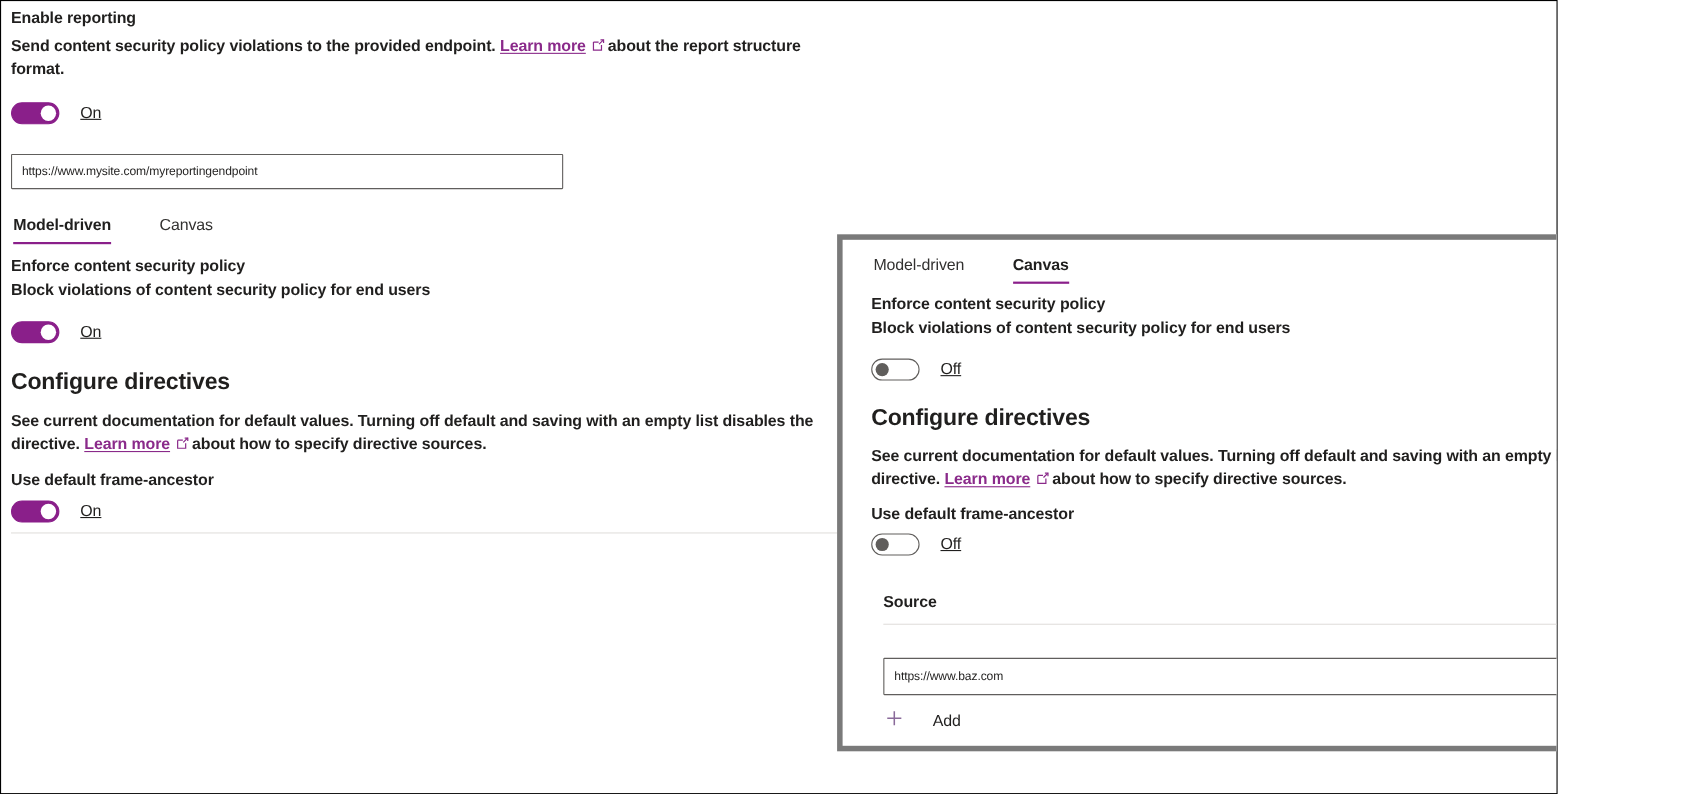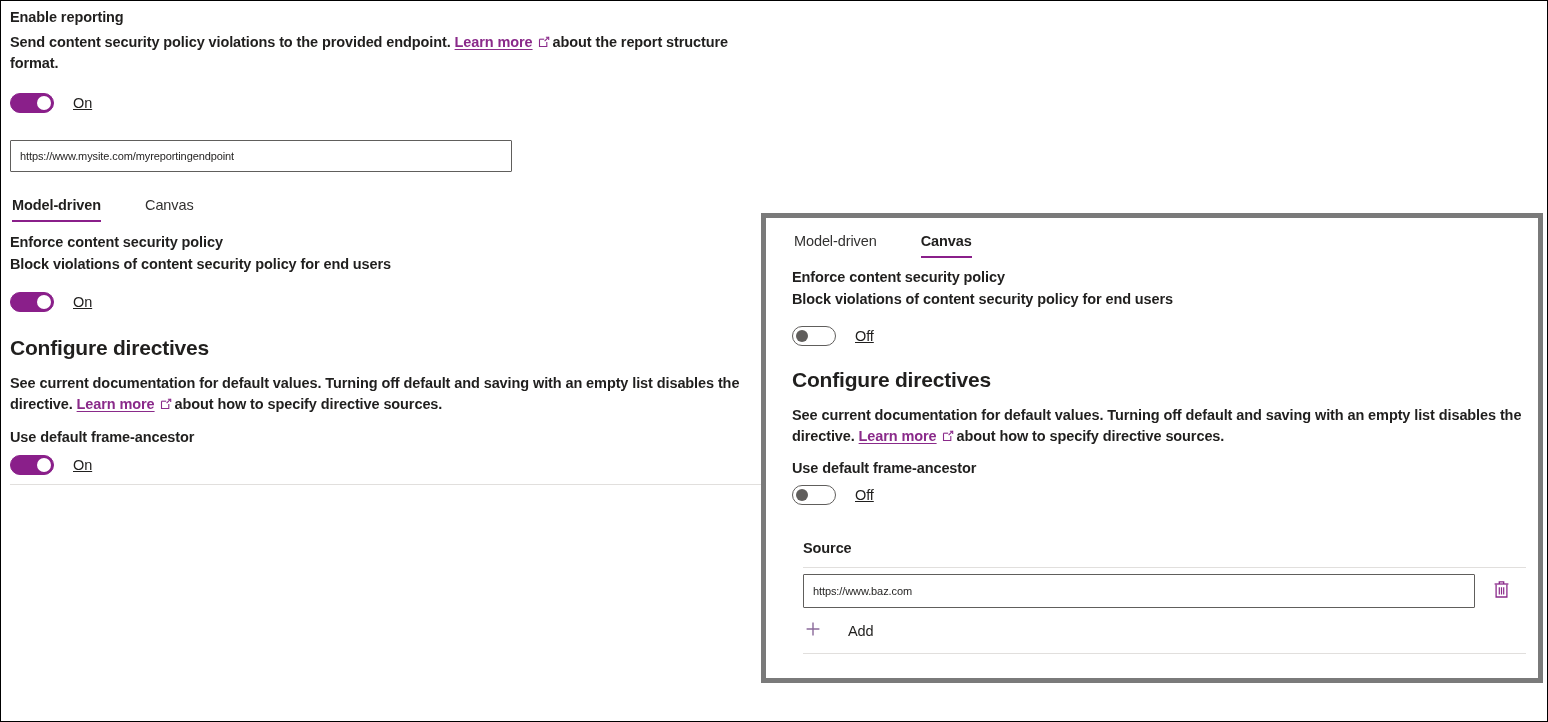--- a/index.html
+++ b/index.html
@@ -10,21 +10,21 @@
   body {
     width: 1548px; height: 722px;
     font-family: "Liberation Sans", sans-serif;
     color: #201f1e;
     overflow: hidden;
     position: relative;
   }
   .page-frame {
     position: absolute;
     left: 0; top: 0;
-    width: 1548px; height: 722px;
+    width: 1416px; height: 722px;
     border: 1px solid #000000;
     background: #ffffff;
     overflow: hidden;
   }
 
   
   .base-panel {
     position: absolute;
     left: 9px; top: 0px;
     width: 760px;
@@ -325,21 +325,21 @@
             <span class="knob"></span>
           </div>
           <span class="toggle-label">Off</span>
         </div>
       </div>
 
       <div style="margin-top:35px; margin-left:11px; width:723px;">
         <div class="src-header">Source</div>
         <div class="hr-light" style="margin-top:11px;"></div>
 
-        <div class="src-row" style="margin-top:6px;">
+        <div class="src-row" style="margin-top:30px;">
           <input class="text-input" style="width: 672px; height: 34px;" type="text" value="https://www.baz.com">
           <button class="trash-btn">
             <span><svg width="17" height="19" viewBox="0 0 17 19">
                   <path d="M1.6 4 L15.4 4" stroke="#8a2a8a" stroke-width="1.3" fill="none"></path>
                   <path d="M6.3 4 L6.3 1.9 L10.7 1.9 L10.7 4" stroke="#8a2a8a" stroke-width="1.3" fill="none"></path>
                   <path d="M3.1 4.6 L3.1 17 L13.9 17 L13.9 4.6" stroke="#8a2a8a" stroke-width="1.3" fill="none"></path>
                   <path d="M6.3 7.2 L6.3 14.4 M8.5 7.2 L8.5 14.4 M10.7 7.2 L10.7 14.4" stroke="#8a2a8a" stroke-width="1.2" fill="none"></path>
                 </svg></span>
           </button>
         </div>

